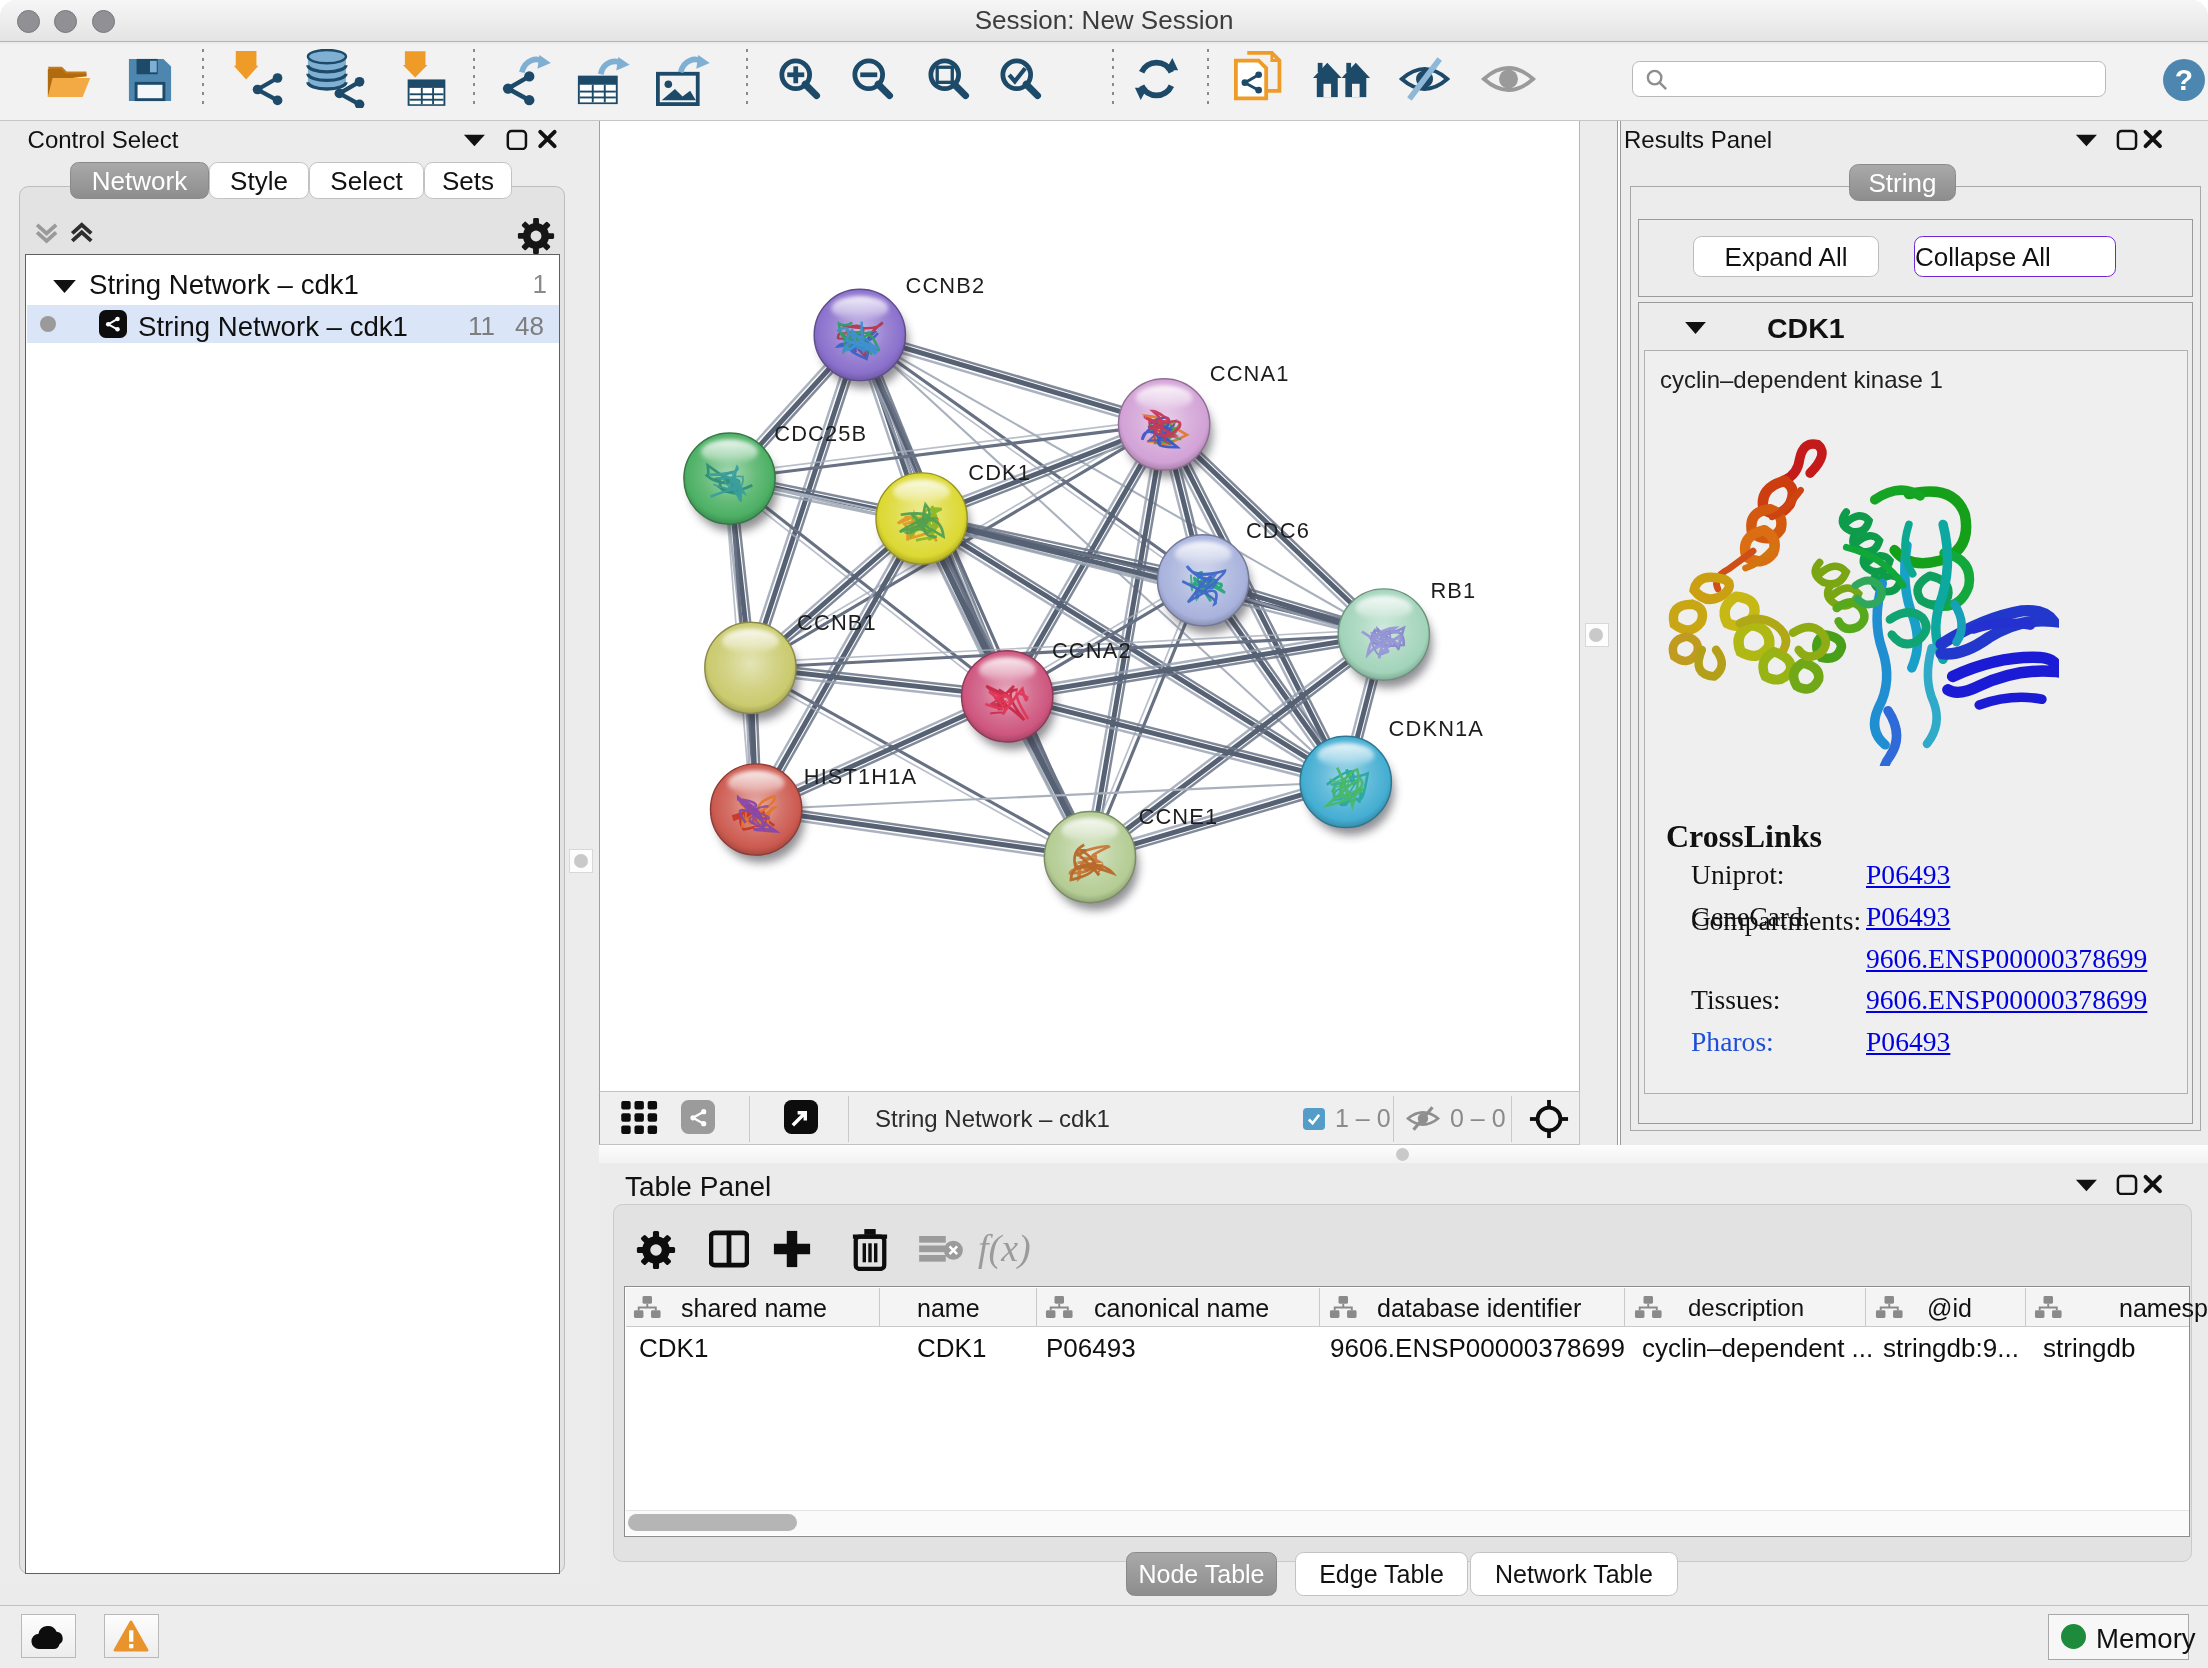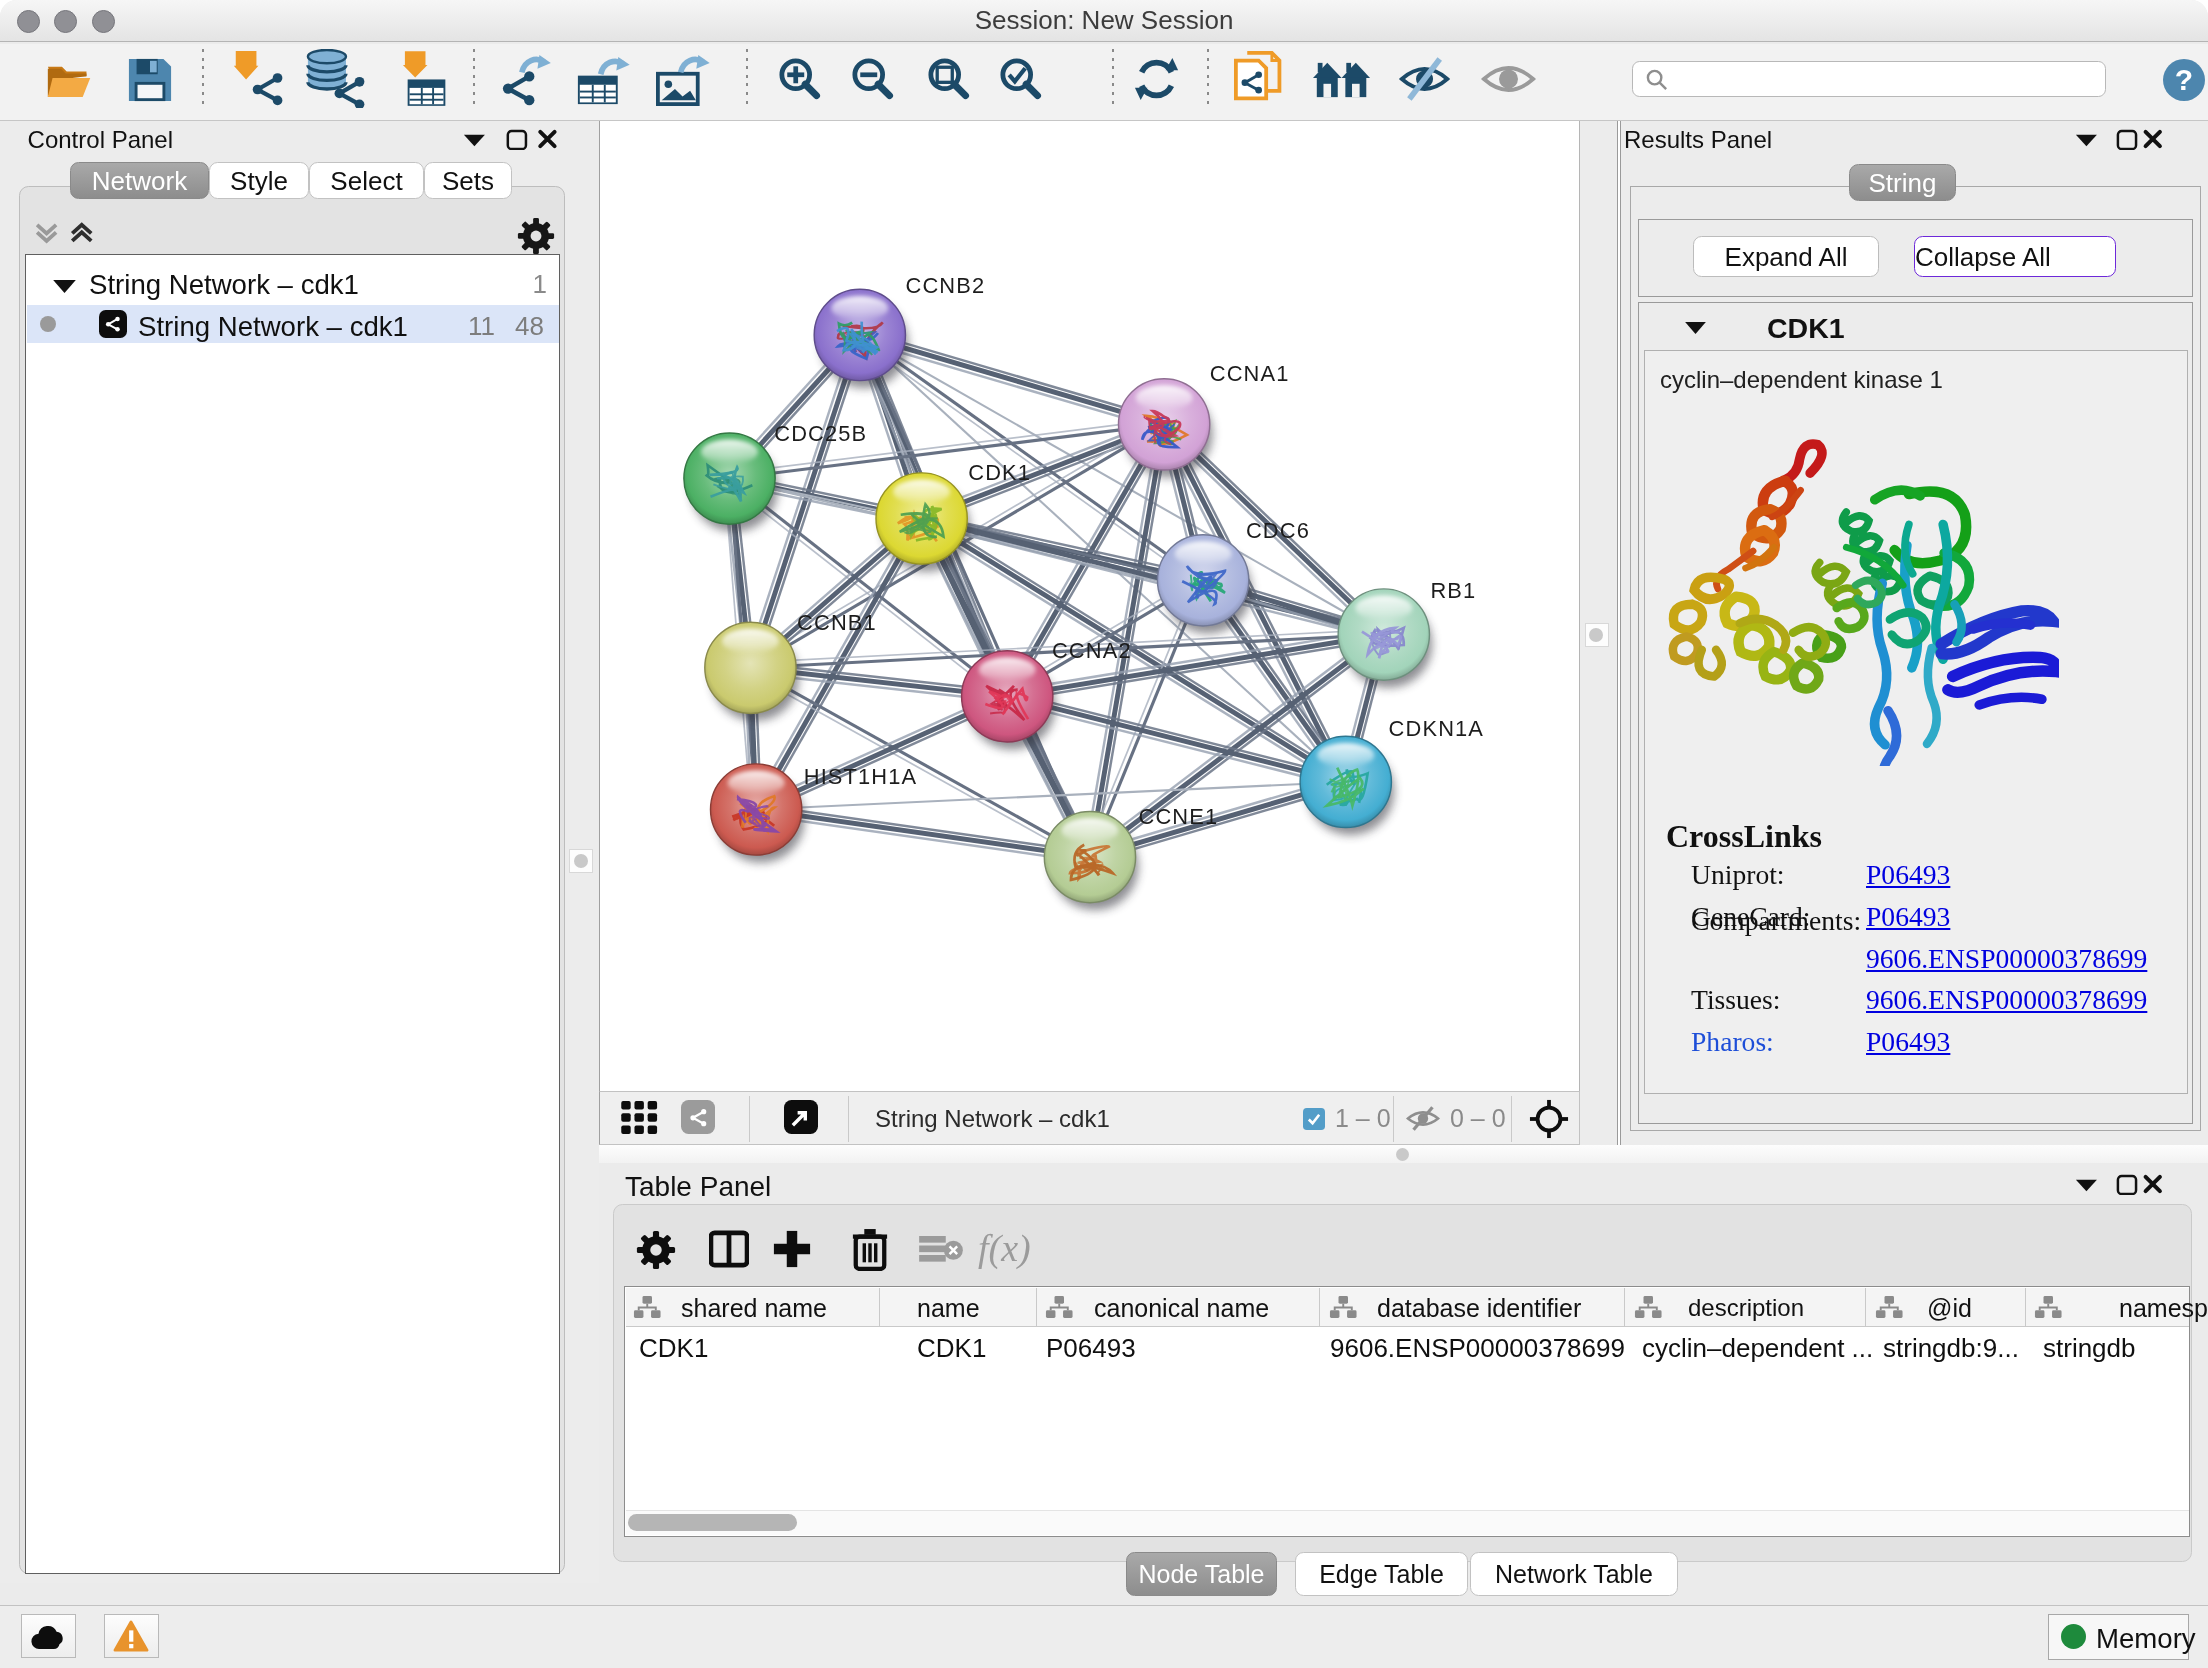--- a/index.html
+++ b/index.html
@@ -155,21 +155,21 @@
       <circle cx="29" cy="21" r="10" fill="#9a9a9a"></circle>
     </svg>
 <div class="abs" style="left:1632px;top:61px;width:474px;height:36px;background:#fff;border:1.9px solid #b8b8b8;border-radius:7.6px"></div>
 <svg class="abs" style="left:1645px;top:68px" width="25" height="25" viewBox="0 0 26 26">
       <circle cx="10" cy="10" r="7" fill="none" stroke="#8e8e8e" stroke-width="2.5"></circle>
       <line x1="15" y1="15" x2="22" y2="22" stroke="#8e8e8e" stroke-width="2.5"></line>
     </svg>
 <div class="abs" style="left:2163px;top:59px;width:42px;height:42px;border-radius:50%;background:#4d86ae;color:#fff;font-size:30px;font-weight:bold;text-align:center;line-height:42px">?</div>
 
 <div class="abs" style="left:0;top:121px;width:599px;height:1462px;background:#ececec"></div>
-<div class="abs" style="left:27.6px;top:126px;font-size:24px;color:#111">Control Panel</div>
+<div class="abs" style="left:27.6px;top:126px;font-size:24px;color:#111">Control Select</div>
 <svg class="abs" style="left:462px;top:129px" width="105" height="21" viewBox="0 0 110 22">
 <path d="M2 6 L24 6 L13 18 Z" fill="#111"></path>
 <rect x="48" y="2" width="19" height="19" rx="4" fill="none" stroke="#111" stroke-width="2.6"></rect>
 <path d="M82 3 L97 18 M97 3 L82 18" stroke="#111" stroke-width="4.2" stroke-linecap="round"></path>
 </svg>
 <div class="abs" style="left:19px;top:186px;width:546px;height:1388px;background:#e3e3e3;border:1px solid #bdbdbd;border-radius:9.5px"></div>
 <div class="tab tabsel" style="left:70px;top:162px;width:139px;height:37px;line-height:36px">Network</div>
 <div class="tab" style="left:209px;top:162px;width:100px;height:37px;line-height:36px">Style</div>
 <div class="tab" style="left:309px;top:162px;width:115px;height:37px;line-height:36px">Select</div>
 <div class="tab" style="left:424px;top:162px;width:88px;height:37px;line-height:36px">Sets</div>

